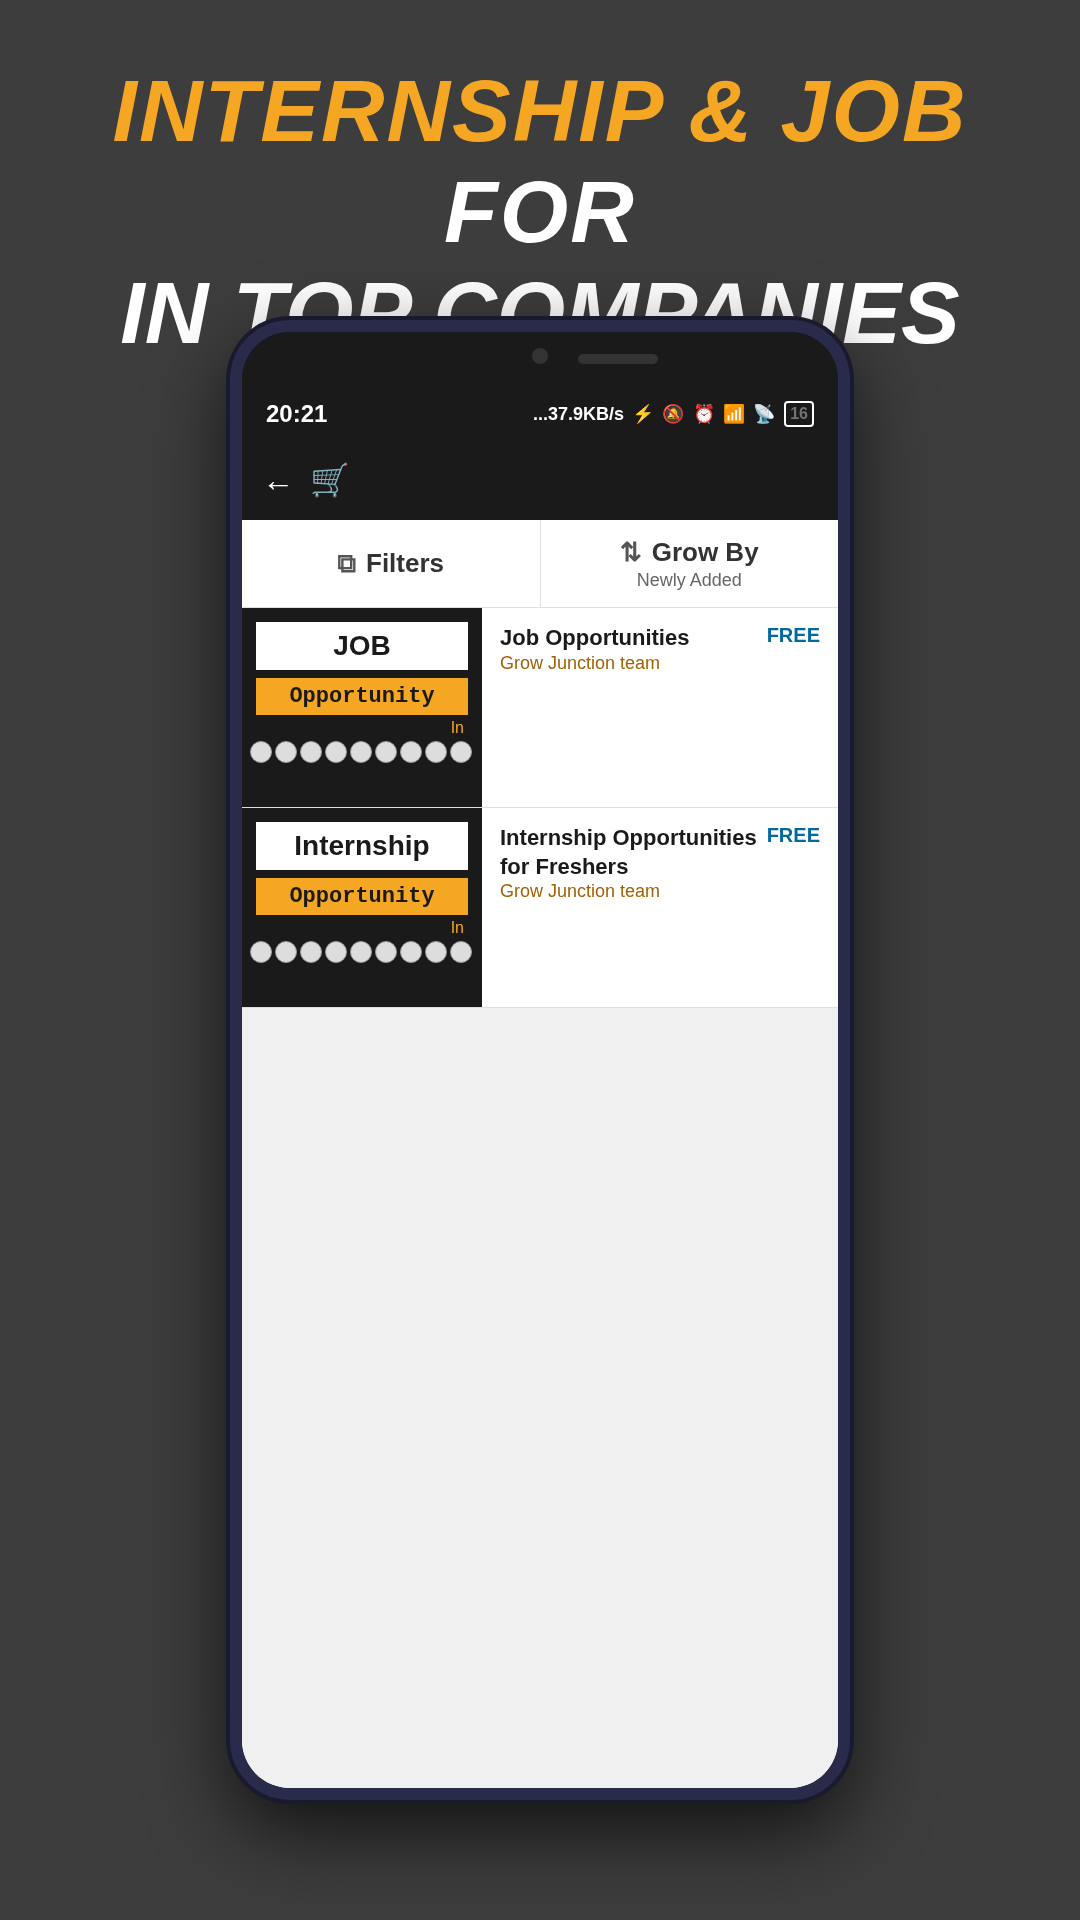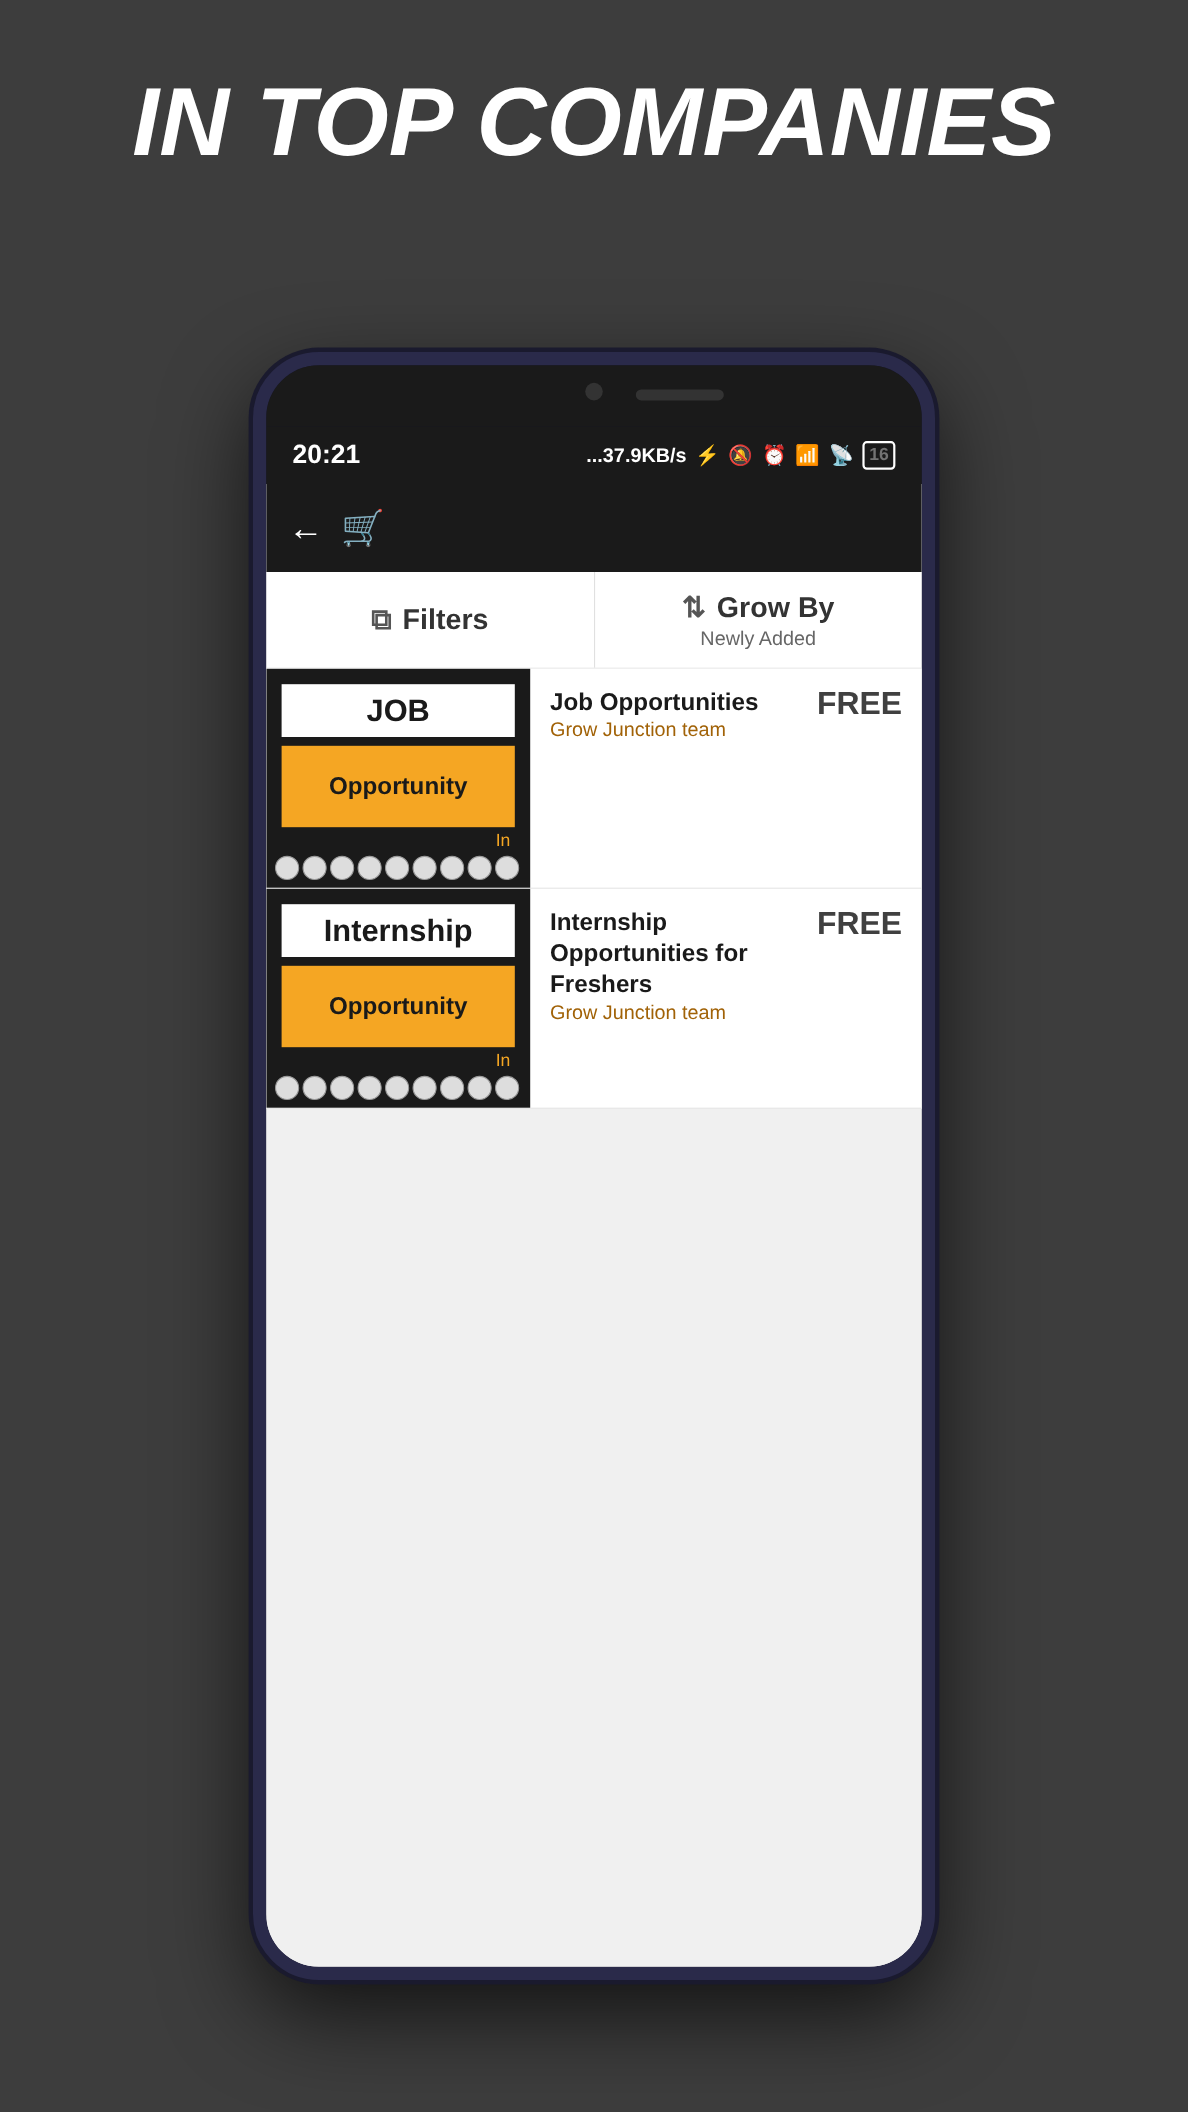--- a/index.html
+++ b/index.html
@@ -220,22 +220,23 @@
       text-align: center;
     }
     .thumb-job-text {
       font-size: 28px;
       font-weight: 900;
       color: #1a1a1a;
     }
     .thumb-orange-box {
       background: #f5a623;
       margin: 0 14px 4px 14px;
-      padding: 24px 10px;
+      padding: 6px 10px;
       text-align: center;
+      font-family: Liberation Mono, monospace;
     }
     .thumb-opp-text {
       font-size: 22px;
       font-weight: 900;
       color: #1a1a1a;
     }
     .thumb-in-text {
       font-size: 16px;
       color: #f5a623;
       text-align: right;
@@ -268,38 +269,41 @@
       font-size: 22px;
       font-weight: 700;
       color: #1a1a1a;
       line-height: 1.3;
     }
     .course-author {
       font-size: 18px;
       color: #a16207;
     }
     .course-price {
-      font-size: 29px;
+      font-size: 20px;
       font-weight: 700;
-      color: #404040;
+      color: #0369a1;
       text-align: center;
     }
 
     
     .empty-space {
       background: #f0f0f0;
       height: 800px;
     }
   </style>
 </head>
 <body>
 
 <div class="bg"></div>
 
 <div class="header-text">
+  <div class="header-line1">
+    <span class="orange">INTERNSHIP &amp; JOB</span><span class="white"> FOR</span>
+  </div>
   <div class="header-line3">IN TOP COMPANIES</div>
 </div>
 
 <div class="phone-frame">
 
   <div class="phone-top-bar">
     <div class="camera"></div>
     <div class="speaker"></div>
   </div>
 

